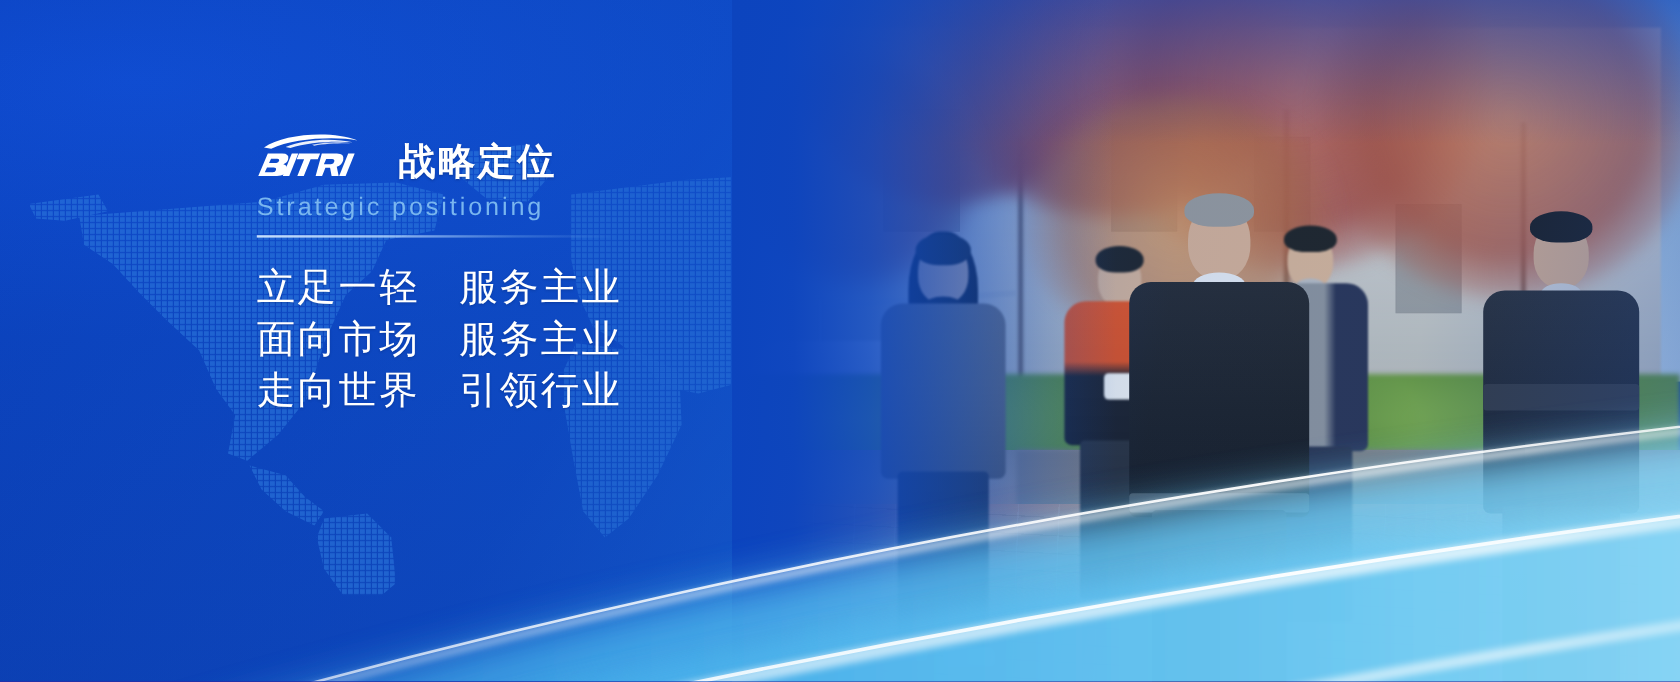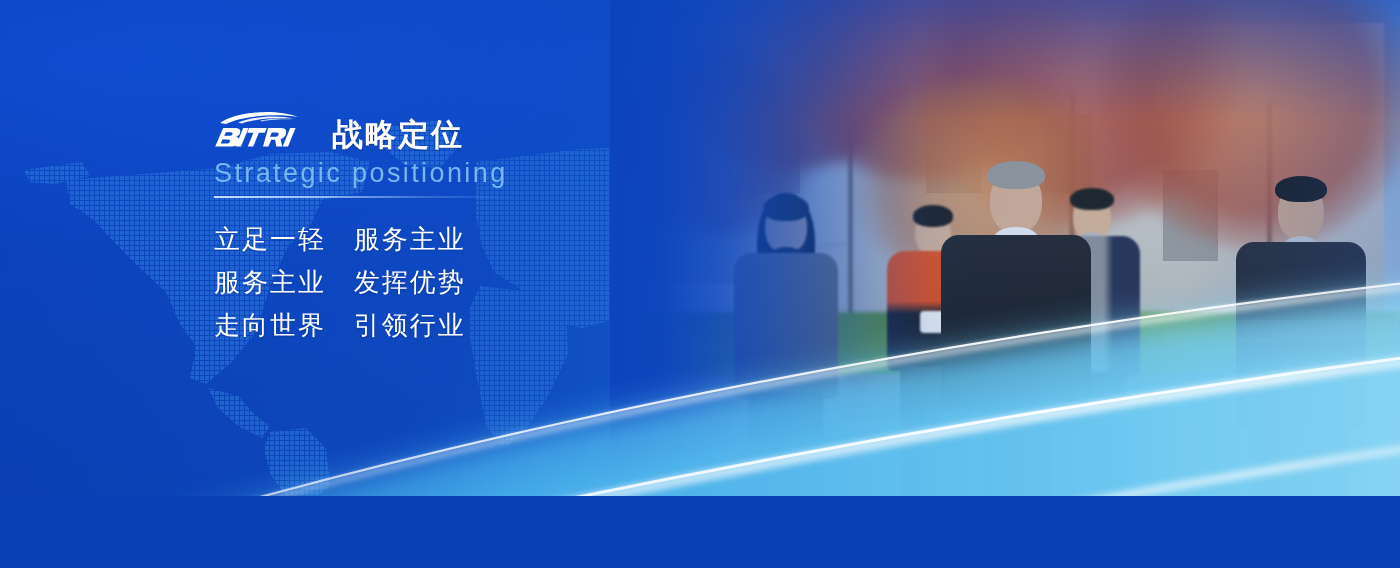--- a/index.html
+++ b/index.html
@@ -5,21 +5,21 @@
   * { margin:0; padding:0; box-sizing:border-box; }
   html, body {
     width:1400px; height:568px;
     overflow:hidden;
     background:#0a3fb8;
     font-family:"Liberation Sans", sans-serif;
   }
 
   #banner {
     position:relative;
-    width:1400px; height:496px;
+    width:1400px; height:568px;
     overflow:hidden;
     background:#4c1d95;
   }
 
   
   .layer { position:absolute; inset:0; }
 
   .bg-base {
     background:
       radial-gradient(120% 90% at 8% 12%, #0f4bd0 0%, #0b41bb 42%, #0a3bae 100%);
@@ -207,37 +207,37 @@
     letter-spacing:2px;
     line-height:34px;
     white-space:nowrap;
     font-family:"Liberation Sans","DejaVu Sans",sans-serif;
     text-shadow:0 1px 2px rgba(0,20,70,.35);
   }
 
   .subtitle-en {
     margin-top:6px;
     color:#79b6ef;
-    font-size:27px;
+    font-size:21px;
     letter-spacing:2.4px;
     line-height:30px;
     white-space:nowrap;
     font-family:"Liberation Sans",sans-serif;
   }
 
   .divider {
     margin-top:8px;
     width:300px; height:2px;
     background:linear-gradient(90deg, rgba(214,234,255,.92) 0%, rgba(190,222,255,.75) 35%, rgba(150,200,250,.28) 72%, rgba(140,195,250,0) 100%);
   }
 
   .slogans { margin-top:20px; }
   .slogan-line {
     color:#ffffff;
-    font-size:26px;
+    font-size:32px;
     line-height:43px;
     letter-spacing:2px;
     white-space:pre;
     font-family:"Liberation Sans","DejaVu Sans",sans-serif;
     text-shadow:0 1px 2px rgba(0,25,80,.30);
   }
 </style>
 </head>
 <body>
 
@@ -452,18 +452,18 @@
 
       <div class="title-cn">战略定位</div>
     </div>
 
     <div class="subtitle-en">Strategic positioning</div>
 
     <div class="divider"></div>
 
     <div class="slogans">
       <div class="slogan-line">立足一轻   服务主业</div>
-      <div class="slogan-line">服务主业   发挥优势</div>
+      <div class="slogan-line">面向市场   服务主业</div>
       <div class="slogan-line">走向世界   引领行业</div>
     </div>
   </div>
 
 </div>
 
 </body></html>

